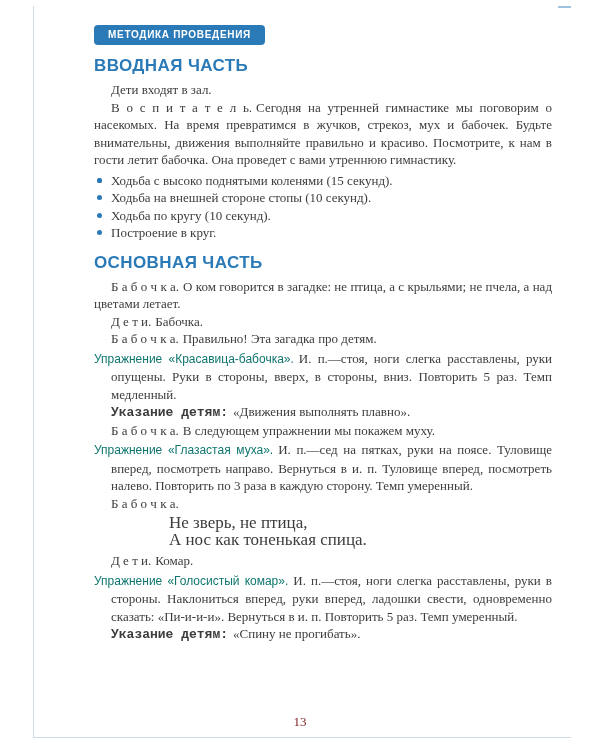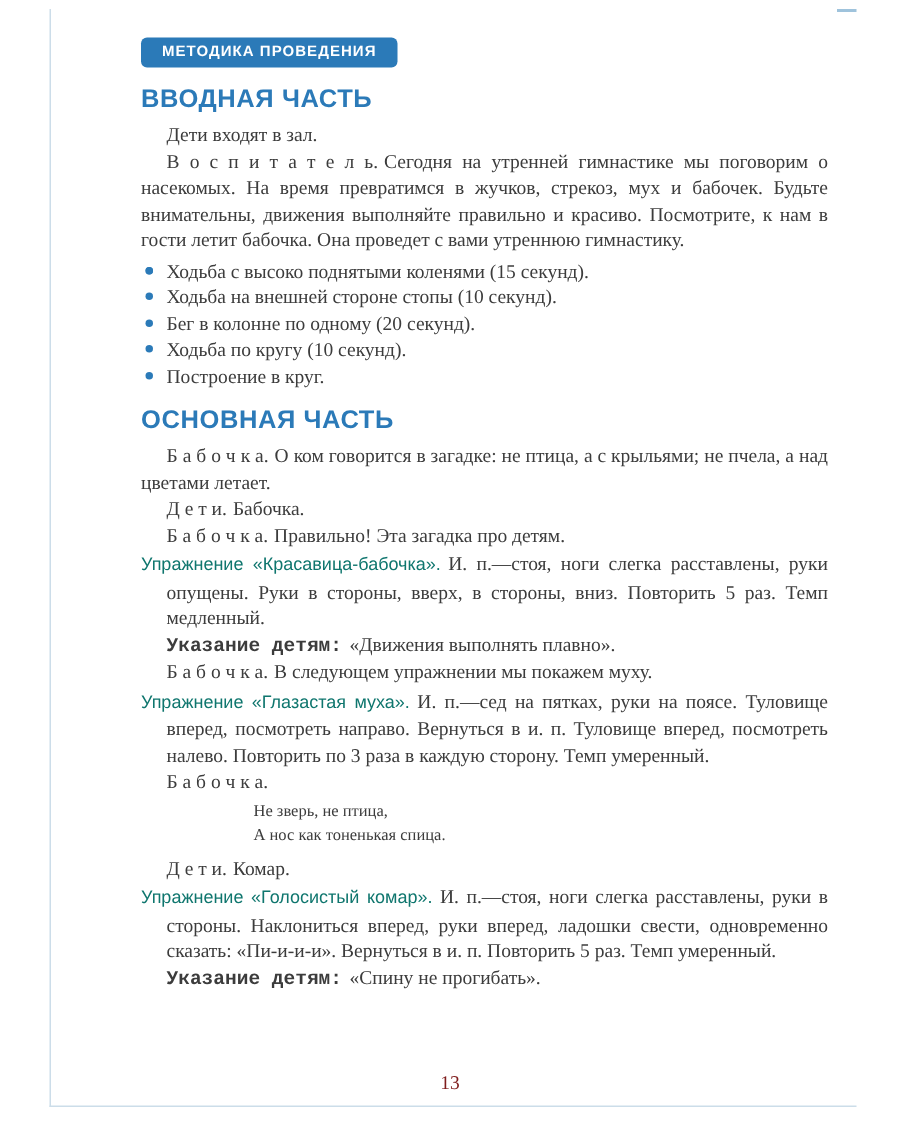--- a/index.html
+++ b/index.html
@@ -48,21 +48,21 @@
   ul.bullets { list-style:none; margin:3px 0 2px; }
   .bullets li {
     font-size:13px; line-height:17.5px;
     padding-left:17px; position:relative;
   }
   .dot {
     position:absolute; left:3px; top:6px;
     width:5px; height:5px; border-radius:50%;
     background:#2b7ab8;
   }
-  .verse { margin:3px 0 4px 75px; font-size:11px; line-height:16.5px; }
+  .verse { margin:3px 0 4px 75px; font-size:17px; line-height:16.5px; }
   .page-num {
     position:absolute; left:0; right:0; bottom:20px;
     text-align:center; font-size:13px; color:#7f1d1d;
   }
 </style>
 </head>
 <body>
 
 <div class="frame"></div>
 <div class="corner-tick"></div>
@@ -76,21 +76,20 @@
   <div class="heading">ВВОДНАЯ ЧАСТЬ</div>
 
   <p class="ind">Дети входят в зал.</p>
 
   <p class="ind"><span class="speaker">В о с п и т а т е л ь.</span><span>Сегодня на утренней гимнастике мы поговорим о насекомых. На время превратимся в жучков, стрекоз, мух и бабочек. Будьте внимательны, движения выполняйте правильно и красиво. Посмотрите, к нам в гости летит бабочка. Она проведет с вами утреннюю гимнастику.</span></p>
 
   <ul class="bullets">
     <li><span class="dot"></span></li>
     <li><span class="dot"></span><span>Ходьба с высоко поднятыми коленями (15 секунд).</span></li>
     <li><span class="dot"></span><span>Ходьба на внешней стороне стопы (10 секунд).</span></li>
-    <li><span class="dot"></span><span>Бег в колонне по одному (20 секунд).</span></li>
     <li><span class="dot"></span><span>Ходьба по кругу (10 секунд).</span></li>
     <li><span class="dot"></span><span>Построение в круг.</span></li>
   </ul>
 
   <div class="heading">ОСНОВНАЯ ЧАСТЬ</div>
 
   <p class="ind"><span class="speaker">Б а б о ч к а.</span><span>О ком говорится в загадке: не птица, а с крыльями; не пчела, а над цветами летает.</span></p>
 
   <p class="ind"><span class="speaker">Д е т и.</span><span>Бабочка.</span></p>
 

